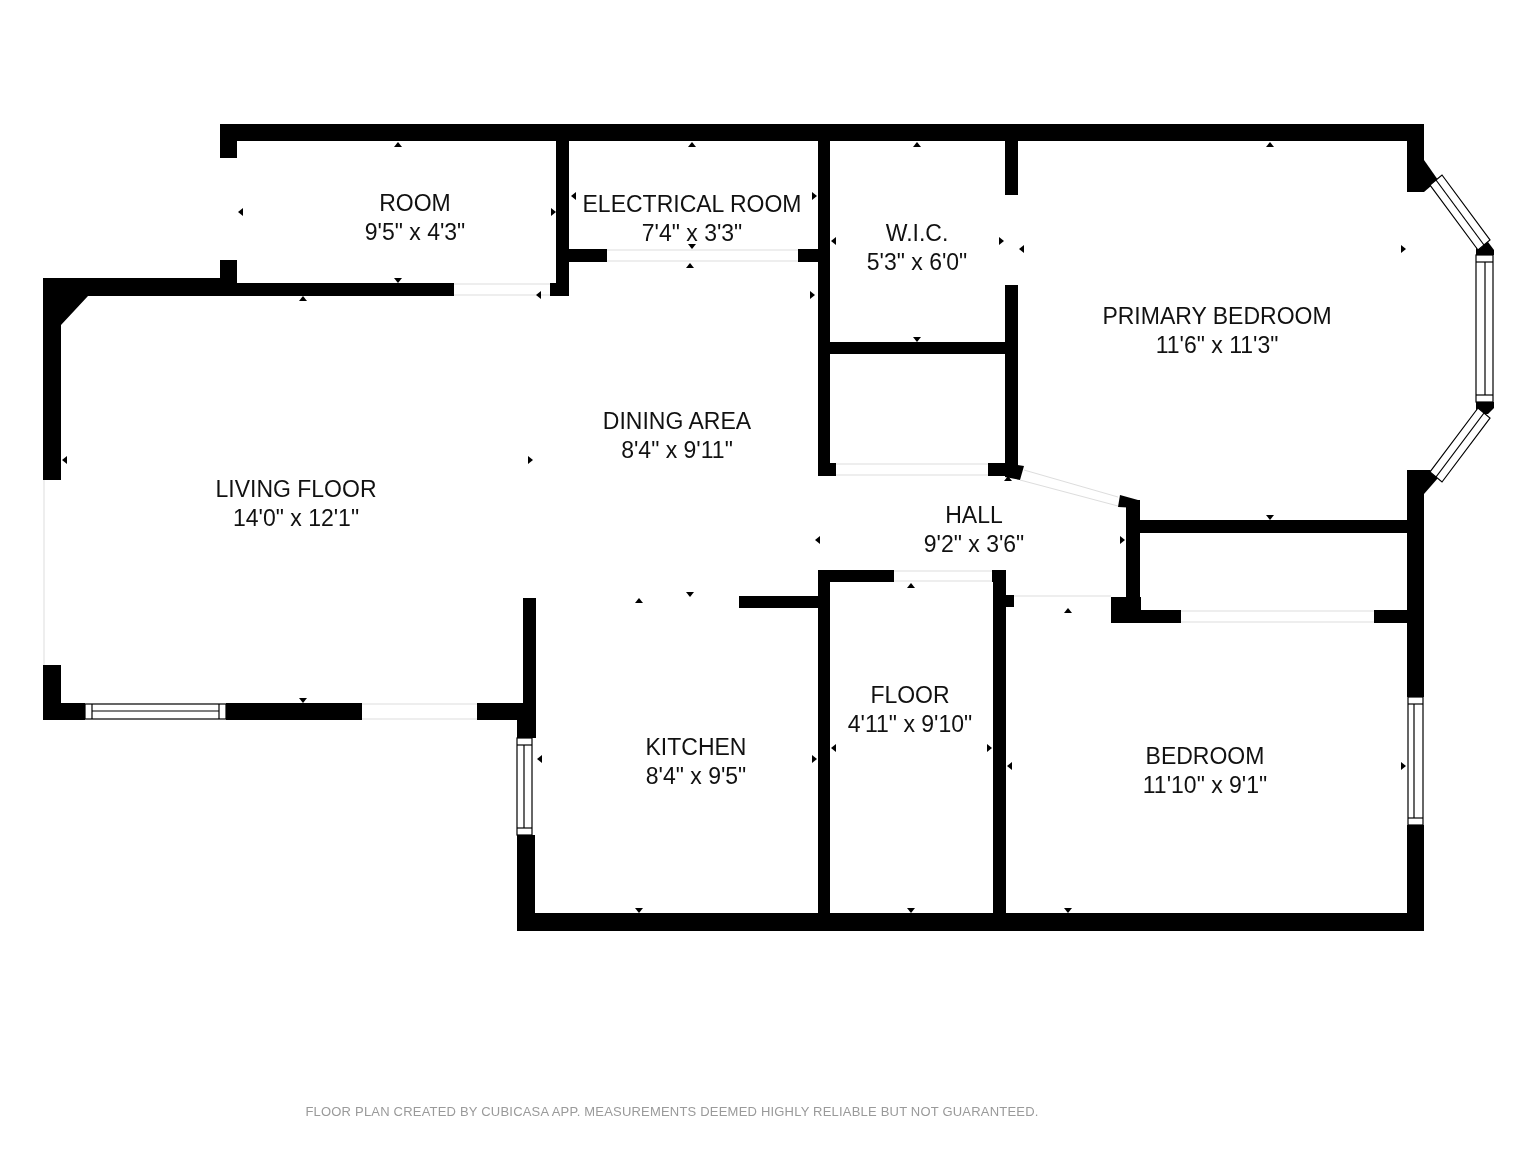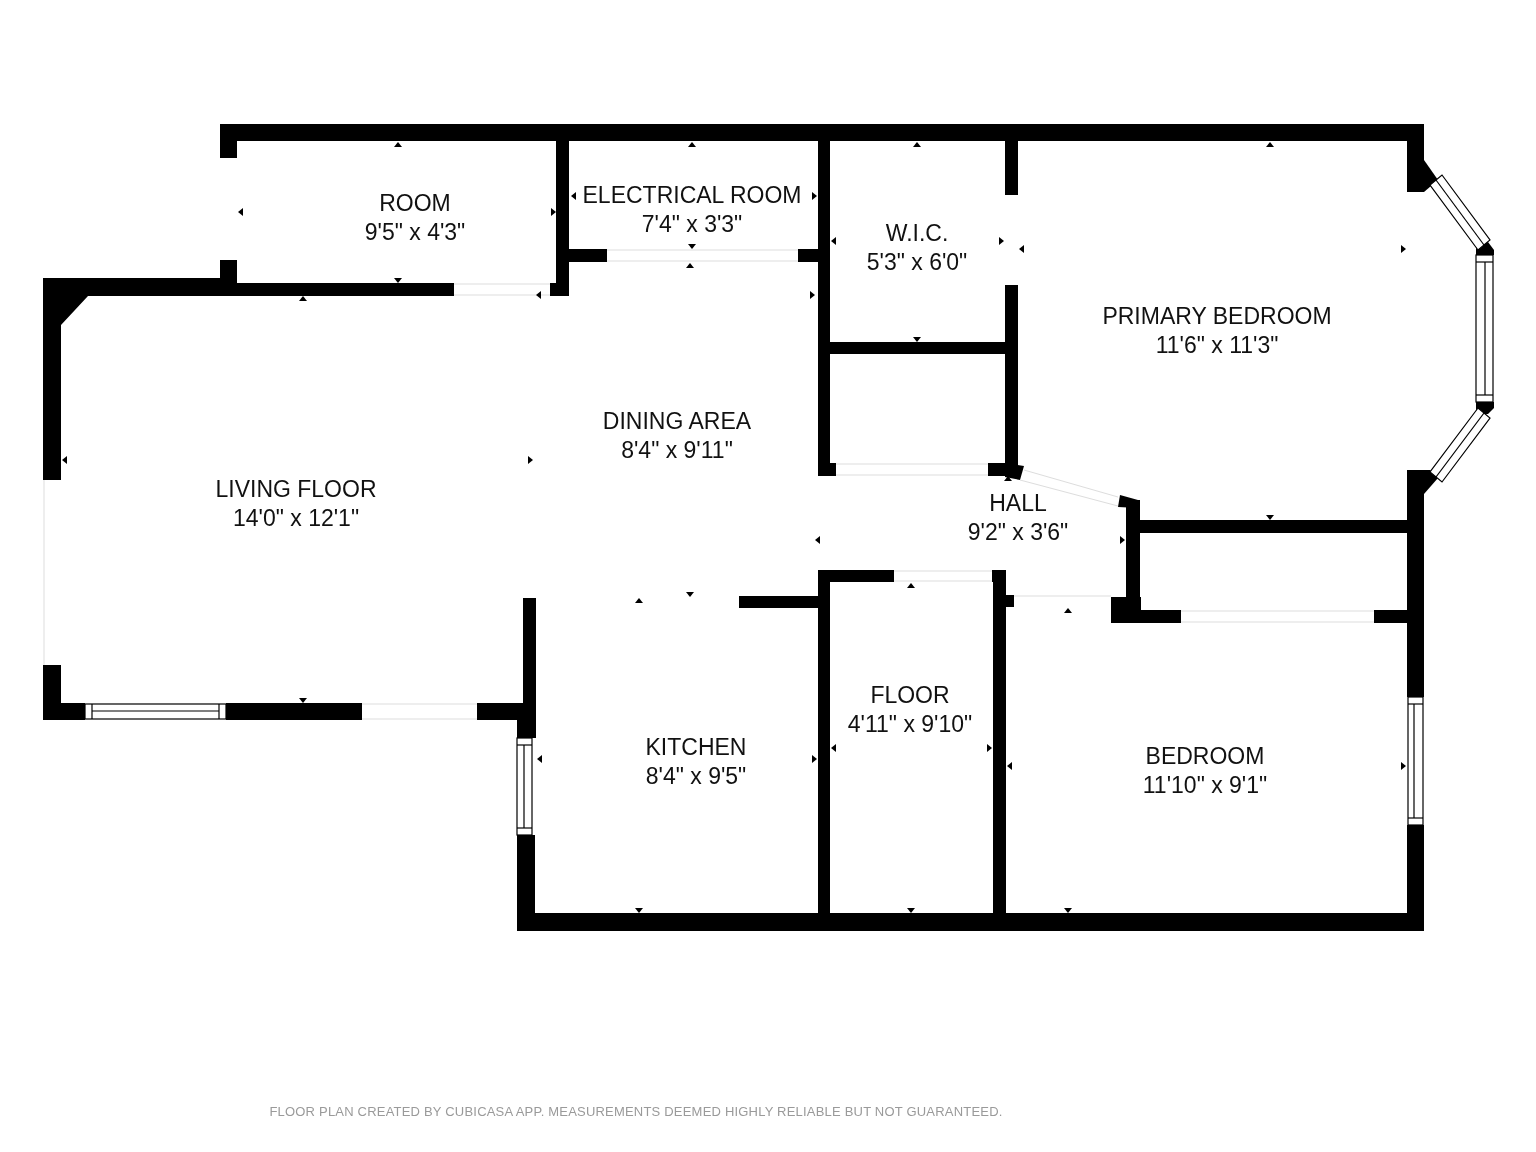--- a/index.html
+++ b/index.html
@@ -1,20 +1,20 @@
 <!DOCTYPE html>
 <html><head>
 <meta charset="utf-8">
 <style>
   html, body { margin:0; padding:0; background:#ffffff; }
   body { width:1536px; height:1152px; position:relative; overflow:hidden; font-family:"Liberation Sans", sans-serif; }
   #plan { position:absolute; left:0; top:0; width:1536px; height:1152px; }
   .room-label { position:absolute; transform:translate(-50%, -50%); text-align:center; color:#111; font-size:23px; line-height:29px; white-space:nowrap; }
   .room-label .name, .room-label .dims { display:block; }
-  .footer { position:absolute; left:0; width:1272px; top:1104px; text-align:center; color:#9a9a9a; font-size:13px; letter-spacing:0.2px; }
+  .footer { position:absolute; left:0; width:1272px; top:1104px; text-align:center; color:#9a9a9a; font-size:13px; letter-spacing:0.2px;padding-left:36px; }
 </style>
 </head>
 <body>
 
 <svg id="plan" viewBox="0 0 1536 1152" xmlns="http://www.w3.org/2000/svg">
   <g fill="#000">
 
     <rect x="220" y="124" width="1204" height="17"></rect>
 
     <rect x="220" y="124" width="17" height="34"></rect>
@@ -165,41 +165,41 @@
     <polygon points="1068,913 1064,908 1072,908"></polygon>
     <polygon points="1007,766 1012,762 1012,770"></polygon>
     <polygon points="1406,766 1401,762 1401,770"></polygon>
   </g>
 </svg>
 
 <div class="room-label" style="left:398px; top:218px;margin-left:17px;">
   <span class="name">ROOM</span>
   <span class="dims">9'5" x 4'3"</span>
 </div>
-<div class="room-label" style="left:692px; top:210px;">
+<div class="room-label" style="left:692px; top:219px;">
   <span class="name">ELECTRICAL ROOM</span>
   <span class="dims">7'4" x 3'3"</span>
 </div>
 <div class="room-label" style="left:917px; top:248px;text-align:center;">
   <span class="name">W.I.C.</span>
   <span class="dims">5'3" x 6'0"</span>
 </div>
 <div class="room-label" style="left:1217px; top:331px;">
   <span class="name">PRIMARY BEDROOM</span>
   <span class="dims">11'6" x 11'3"</span>
 </div>
 <div class="room-label" style="left:677px; top:436px;text-align:center;">
   <span class="name">DINING AREA</span>
   <span class="dims">8'4" x 9'11"</span>
 </div>
 <div class="room-label" style="left:296px; top:504px;">
   <span class="name">LIVING FLOOR</span>
   <span class="dims">14'0" x 12'1"</span>
 </div>
-<div class="room-label" style="left:974px; top:518px;margin-left:44px;">
+<div class="room-label" style="left:974px; top:530px;">
   <span class="name">HALL</span>
   <span class="dims">9'2" x 3'6"</span>
 </div>
 <div class="room-label" style="left:910px; top:710px;">
   <span class="name">FLOOR</span>
   <span class="dims">4'11" x 9'10"</span>
 </div>
 <div class="room-label" style="left:696px; top:762px;">
   <span class="name">KITCHEN</span>
   <span class="dims">8'4" x 9'5"</span>

